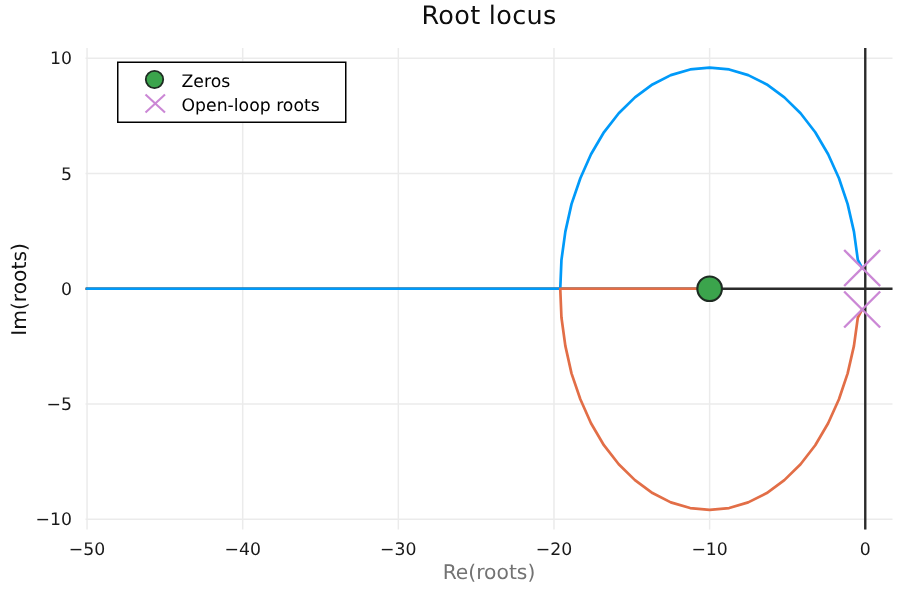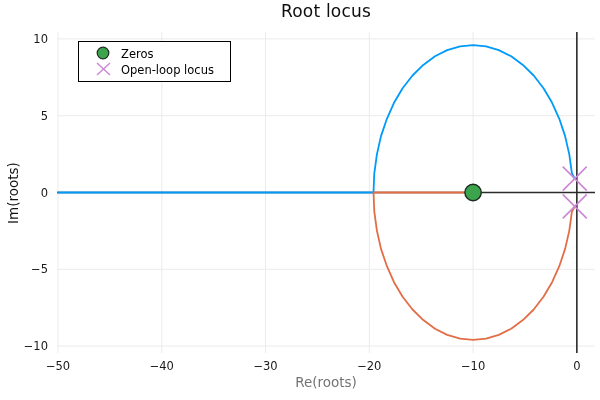--- a/index.html
+++ b/index.html
@@ -92,17 +92,17 @@
       </span>
       <span class="legend-label">Zeros</span>
     </div>
     <div class="legend-row">
       <span class="legend-marker">
         <svg width="17" height="16">
           <line x1="2" y1="2" x2="15" y2="14" stroke="#cb87d5" stroke-width="1.4"></line>
           <line x1="15" y1="2" x2="2" y2="14" stroke="#cb87d5" stroke-width="1.4"></line>
         </svg>
       </span>
-      <span class="legend-label">Open-loop locus</span>
+      <span class="legend-label">Open-loop roots</span>
     </div>
   </div>
 
 </div>
 
 </body></html>

